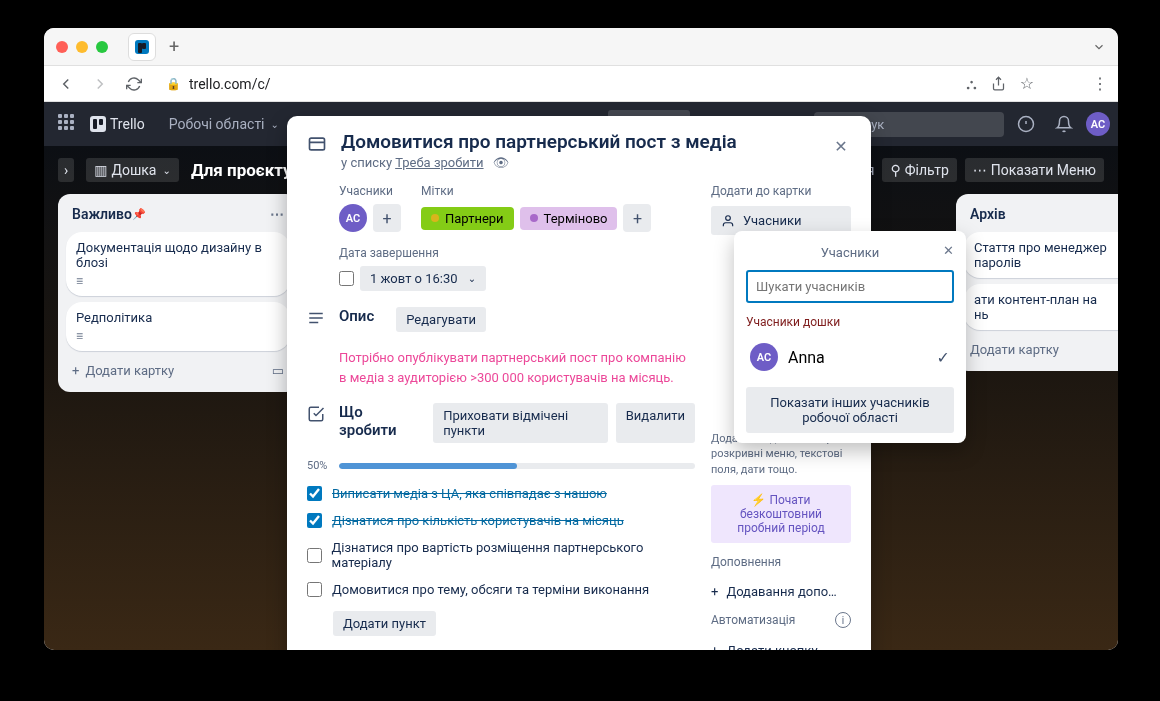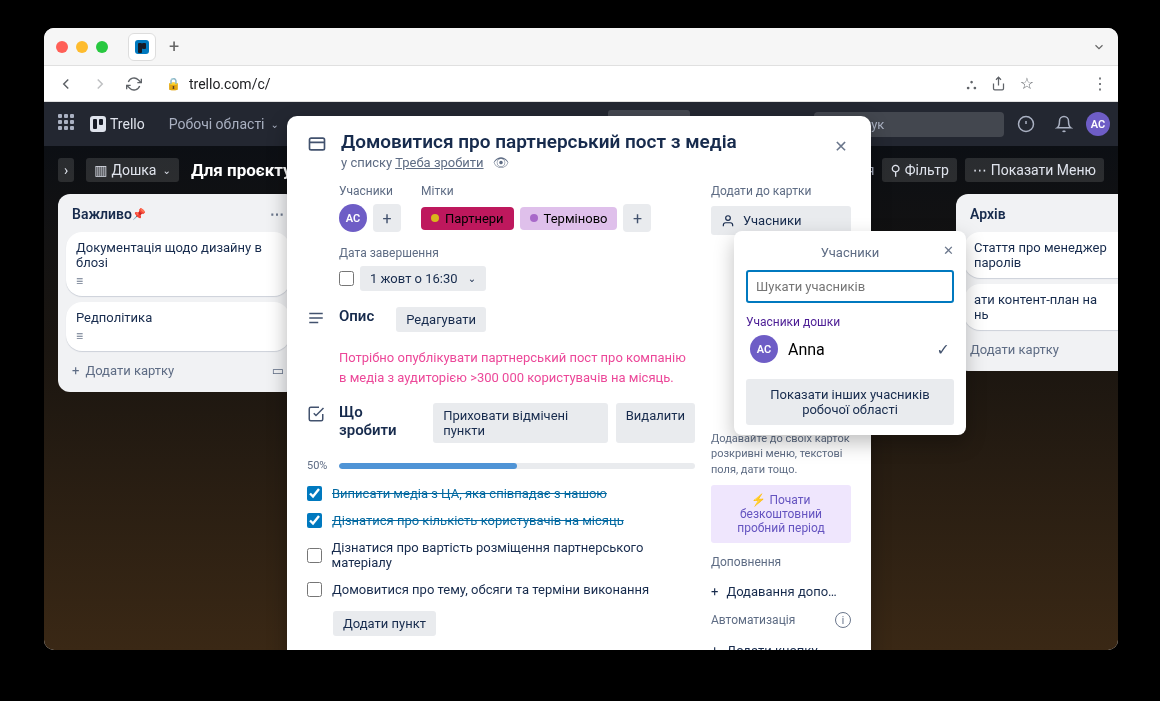--- a/index.html
+++ b/index.html
@@ -53,21 +53,21 @@
 .modal-sub a{text-decoration:underline;color:#5e6c84}
 .modal-body{display:flex;gap:16px;margin-top:14px}
 .main-col{flex:1;padding-left:32px}
 .side-col{width:140px}
 .field-label{font-size:12px;color:#5e6c84;margin-bottom:6px}
 .row{display:flex;gap:20px;margin-bottom:14px}
 .chip-row{display:flex;gap:6px;align-items:center}
 .av-sm{width:28px;height:28px;border-radius:50%;background:#6e5dc6;color:#fff;font-size:11px;display:flex;align-items:center;justify-content:center;font-weight:600}
 .add-chip{width:28px;height:28px;border-radius:4px;background:#e9ebee;display:flex;align-items:center;justify-content:center;color:#42526e;cursor:pointer}
 .label-chip{padding:4px 10px;border-radius:4px;font-size:13px;display:flex;align-items:center;gap:6px}
-.label-chip.yellow{background:#be185d}.label-chip.purple{background:#dfc0eb}
+.label-chip.yellow{background:#84cc16}.label-chip.purple{background:#dfc0eb}
 .label-dot{width:8px;height:8px;border-radius:50%}
 .label-dot.y{background:#d9b51c}.label-dot.p{background:#a869c9}
 .date-btn{background:#e9ebee;padding:5px 10px;border-radius:3px;font-size:13px;color:#172b4d;display:flex;align-items:center;gap:8px;cursor:pointer}
 .section{margin:16px 0;display:flex;gap:14px;align-items:flex-start}
 .section-icon{color:#42526e;width:18px;margin-top:2px}
 .section-title{font-size:15px;font-weight:600;color:#172b4d}
 .edit-link{background:#e9ebee;padding:5px 10px;border-radius:3px;font-size:13px;color:#172b4d;cursor:pointer}
 .section-actions{margin-left:auto;display:flex;gap:8px}
 .desc-text{font-size:13px;color:#ec4899;margin:8px 0 0 32px;line-height:1.5}
 .progress-row{display:flex;align-items:center;gap:8px;margin:6px 0 8px 0}
@@ -80,21 +80,21 @@
 .side-label{font-size:12px;color:#5e6c84;margin-bottom:8px}
 .side-btn{background:#e9ebee;padding:7px 10px;border-radius:3px;font-size:13px;color:#172b4d;display:flex;align-items:center;gap:8px;cursor:pointer;margin-bottom:6px}
 .side-hint{font-size:11px;color:#5e6c84;line-height:1.4;margin:4px 0 8px}
 .trial-btn{background:#efe6fd;color:#6554c0;font-size:12px;padding:8px;border-radius:3px;text-align:center;cursor:pointer;margin-bottom:12px}
 .auto-hdr{display:flex;align-items:center;font-size:12px;color:#5e6c84;margin-bottom:8px}
 .auto-hdr .info{margin-left:auto;width:16px;height:16px;border:1px solid #6b778c;border-radius:50%;display:flex;align-items:center;justify-content:center;font-size:10px}
 .popover{position:absolute;left:690px;top:203px;width:232px;background:#fff;border-radius:8px;box-shadow:0 8px 20px rgba(0,0,0,.25);padding:10px 12px;z-index:10}
 .pop-hdr{text-align:center;font-size:13px;color:#5e6c84;position:relative;padding:4px 0 10px}
 .pop-close{position:absolute;right:0;top:2px;color:#6b778c;cursor:pointer}
 .pop-input{width:100%;border:2px solid #0079bf;border-radius:3px;padding:7px 8px;font-size:13px;outline:none;margin-bottom:12px}
-.pop-label{font-size:12px;color:#4c1d95;}
+.pop-label{font-size:12px;color:#7f1d1d;margin-bottom:8px}
 .member-row{display:flex;align-items:center;gap:10px;padding:6px 4px;cursor:pointer;border-radius:3px}
 .member-row .check{margin-left:auto;color:#42526e}
 .pop-btn{background:#e9ebee;padding:8px;border-radius:3px;font-size:13px;color:#172b4d;text-align:center;cursor:pointer;margin-top:10px}
 svg{display:block}
 .chev{font-size:10px;margin-left:2px}
 </style>
 </head>
 <body>
 
 <div class="mac-window">

